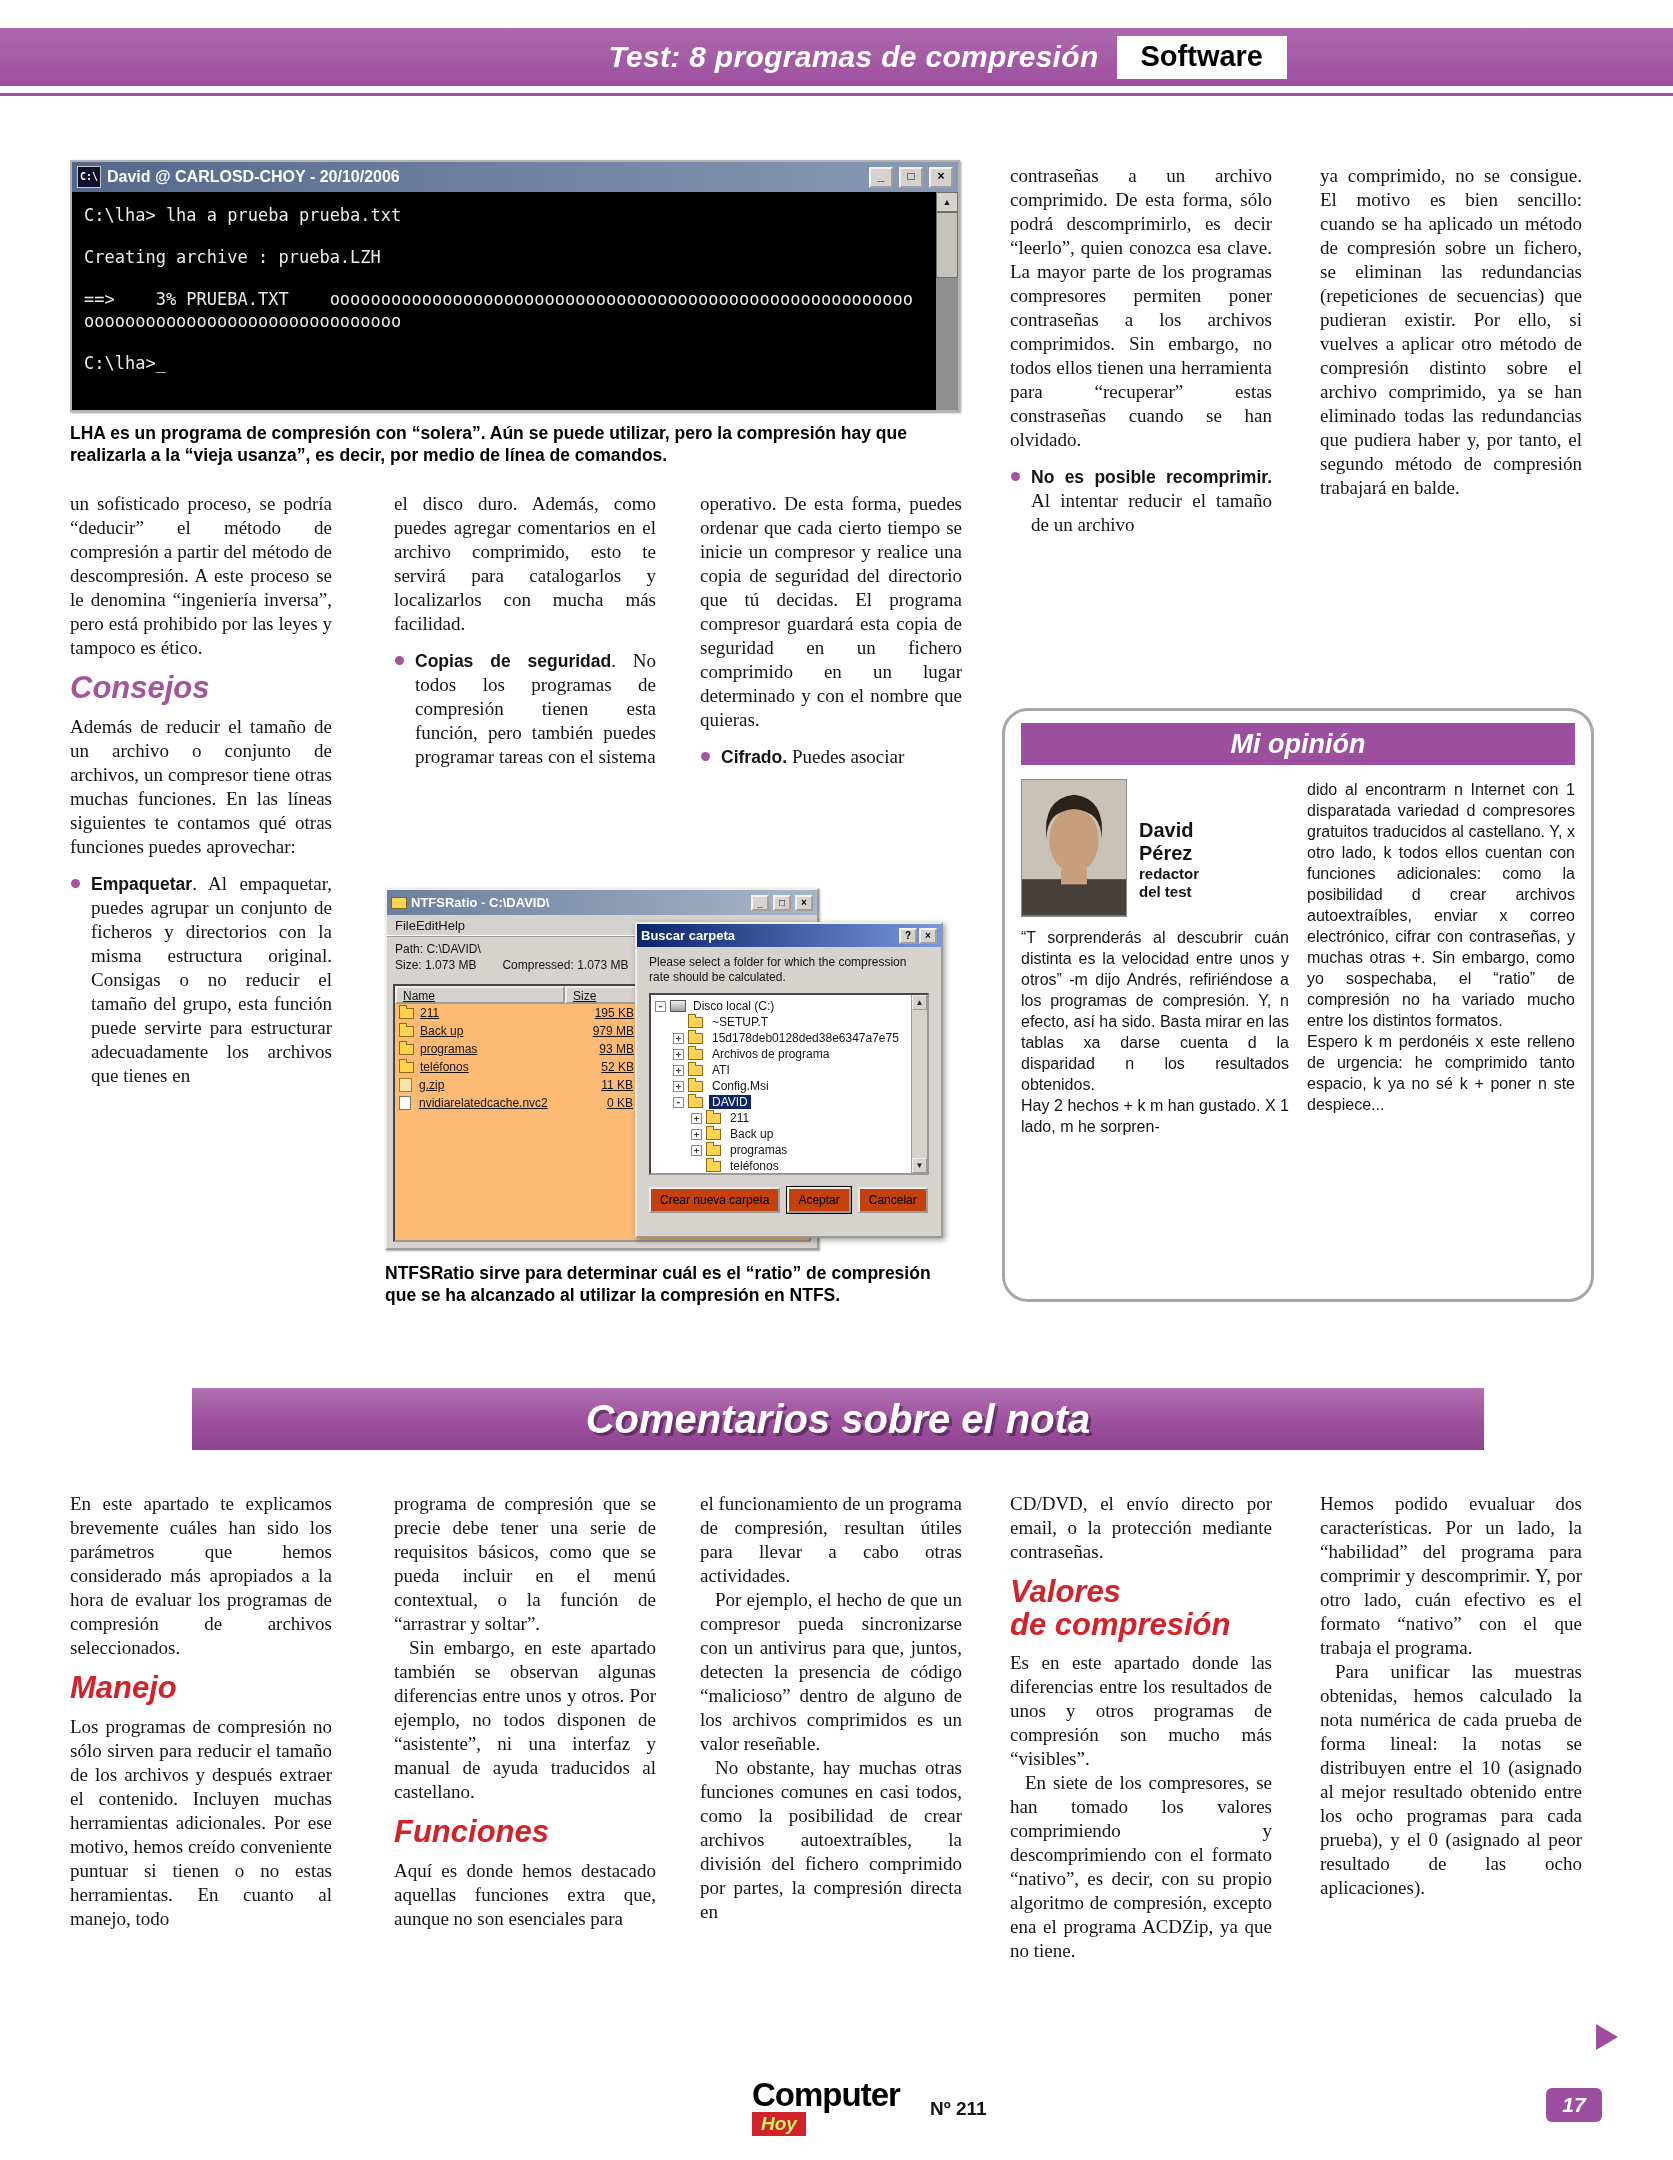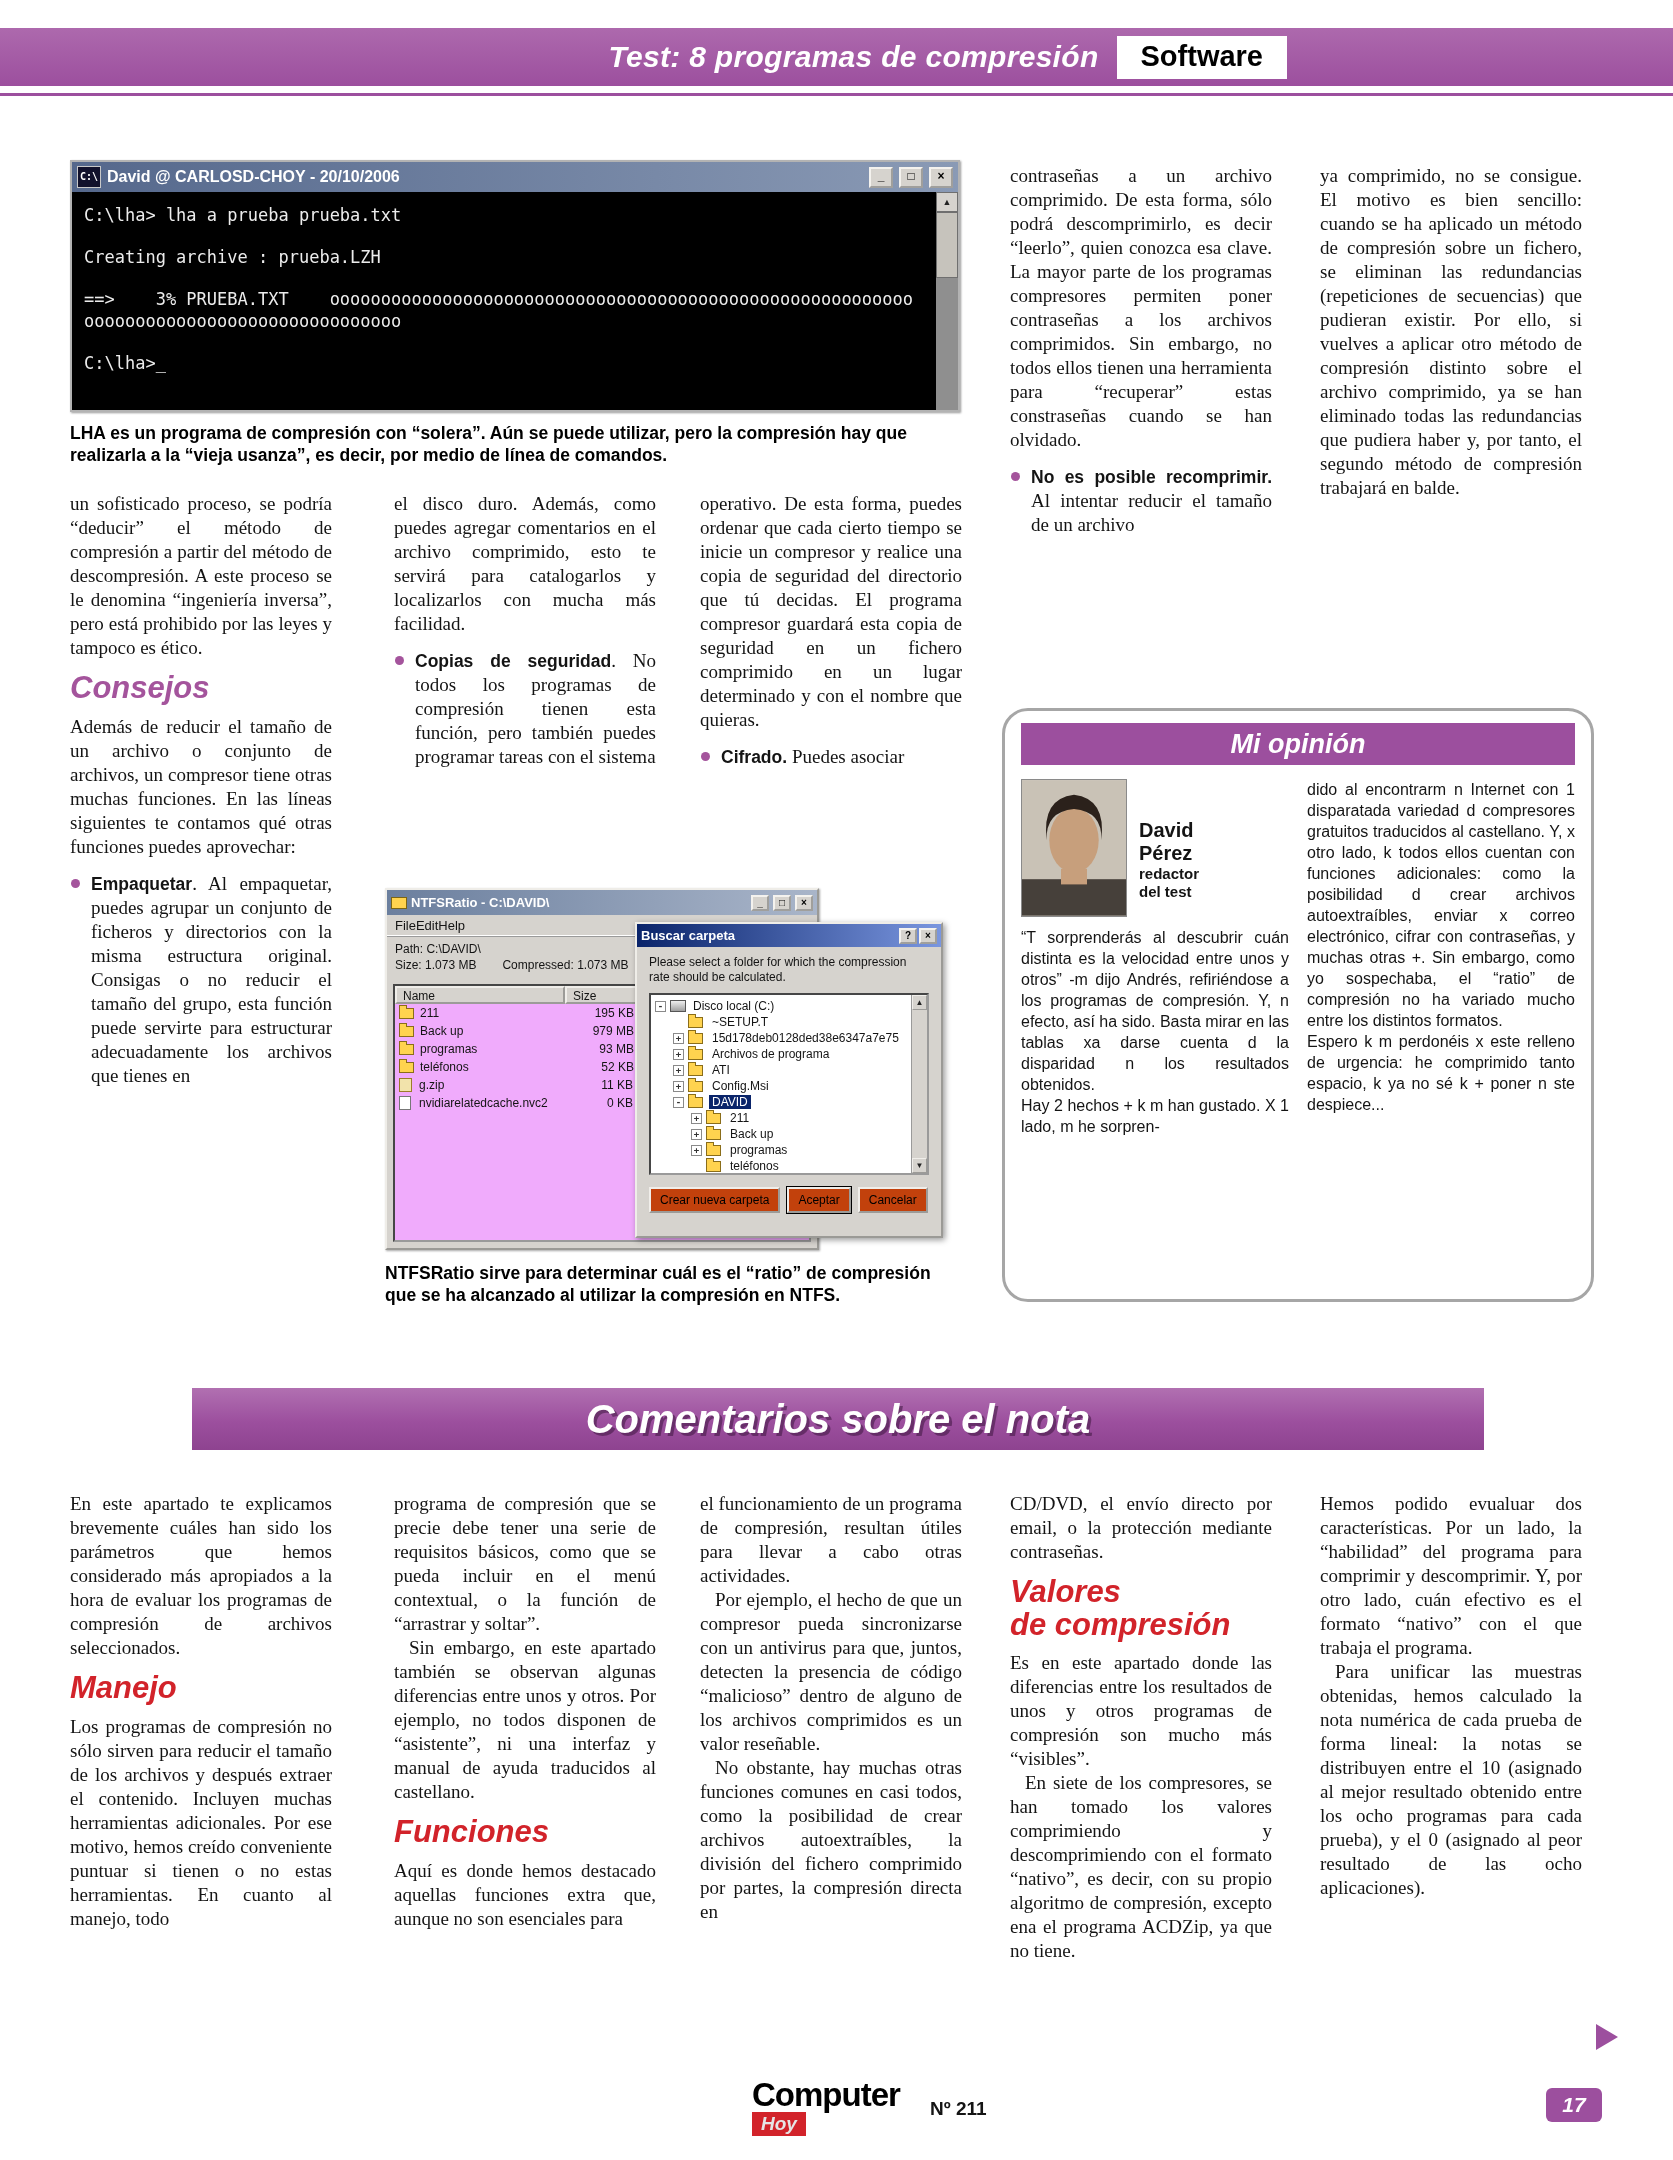--- a/index.html
+++ b/index.html
@@ -50,21 +50,21 @@
   
   .ntfs { position:absolute; left:385px; top:888px; width:578px; height:362px; font-family:"Liberation Sans", sans-serif; }
   .nwin { position:absolute; left:0; top:0; width:434px; height:362px; background:#d6d3ce; border:2px outset #efede8; box-shadow:1px 1px 2px rgba(0,0,0,.35); }
   .nwin-bar { height:25px; background:linear-gradient(90deg,#6b7f9e,#a9b5c9); display:flex; align-items:center; gap:4px; padding:0 4px; }
   .nwin-ico { width:16px; height:12px; background:#ffd34f; border:1px solid #7c6514; flex:none; }
   .nwin-title { color:#fff; font:700 13px "Liberation Sans", sans-serif; flex:1; white-space:nowrap; overflow:hidden; }
   .nbtn { width:18px; height:16px; background:#d6d3ce; border:2px outset #f4f2ee; font:700 10px/11px "Liberation Sans", sans-serif; text-align:center; color:#000; }
   .nwin-menu { display:flex; padding:3px 8px 2px; font-size:13px; border-bottom:1px solid #fff; box-shadow:0 1px 0 #9a9a9a; }
   .nwin-info { padding:6px 8px 1px; font-size:12px; }
   .nwin-info2 { padding:1px 8px 4px; font-size:12px; display:flex; gap:26px; }
-  .nlist { position:absolute; left:6px; right:6px; top:94px; bottom:6px; background:#f0abfc; border:2px inset #9a9a9a; overflow:hidden; font-size:12px; }
+  .nlist { position:absolute; left:6px; right:6px; top:94px; bottom:6px; background:#fdba74; border:2px inset #9a9a9a; overflow:hidden; font-size:12px;text-decoration:underline; }
   .nlist-head { display:flex; height:18px; background:#d6d3ce; }
   .nl-h { border:2px outset #f0eeea; padding:1px 6px; }
   .nl-h.c1 { width:170px; } .nl-h.c2 { width:80px; } .nl-h.c3 { flex:1; }
   .file-row { display:flex; align-items:center; height:18px; padding-left:4px; }
   .file-row .fname { width:148px; white-space:nowrap; overflow:hidden; }
   .file-row .fsize { width:78px; text-align:right; padding-right:12px; }
   .icon-folder { width:15px; height:11px; background:#ffd34f; border:1px solid #8a6d1a; margin-right:6px; position:relative; flex:none; }
   .icon-folder::before { content:""; position:absolute; left:-1px; top:-4px; width:6px; height:3px; background:#ffd34f; border:1px solid #8a6d1a; border-bottom:none; }
   .icon-zip { width:13px; height:14px; background:#f2e3ab; border:1px solid #9a7c2a; margin-right:7px; flex:none; }
   .icon-doc { width:12px; height:14px; background:#fff; border:1px solid #777; margin-right:8px; flex:none; }
@@ -100,21 +100,21 @@
   .op-name { font:700 20px/23px "Liberation Sans", sans-serif; }
   .op-role { font:700 15px/18px "Liberation Sans", sans-serif; }
 
   
   .banner { position:absolute; left:192px; top:1388px; width:1292px; height:62px; background:linear-gradient(180deg,#b170b1 0%, #9c4f9e 55%, #8e4390 100%); display:flex; align-items:center; justify-content:center; }
   .banner span { color:#fff; font:italic 800 40px "Liberation Sans", sans-serif; text-shadow:3px 3px 0 rgba(62,22,64,.55); }
 
   
   .footer-logo { position:absolute; left:752px; top:2080px; width:220px; }
   .logo-computer { font:800 33px/30px "Liberation Sans", sans-serif; letter-spacing:-1px; color:#000; }
-  .logo-hoy { display:inline-block; background:#d2232a; color:#e5e5e5; font:italic 800 19px/19px "Liberation Sans", sans-serif; padding:2px 9px 3px; margin-top:2px; }
+  .logo-hoy { display:inline-block; background:#d2232a; color:#bef264; font:italic 800 19px/19px "Liberation Sans", sans-serif; padding:2px 9px 3px; margin-top:2px; }
   .footer-issue { position:absolute; left:930px; top:2098px; font:700 19px "Liberation Sans", sans-serif; }
   .page-num { position:absolute; left:1546px; top:2088px; width:56px; height:34px; background:#9c4f9e; border-radius:6px; display:flex; align-items:center; justify-content:center; color:#fff; font:italic 800 21px "Liberation Sans", sans-serif; }
   .more-arrow { position:absolute; left:1596px; top:2024px; width:0; height:0; border-left:22px solid #9c4f9e; border-top:13px solid transparent; border-bottom:13px solid transparent; }
 </style>
 </head>
 <body>
 
 <div class="page">
 
   <div class="topbar">

